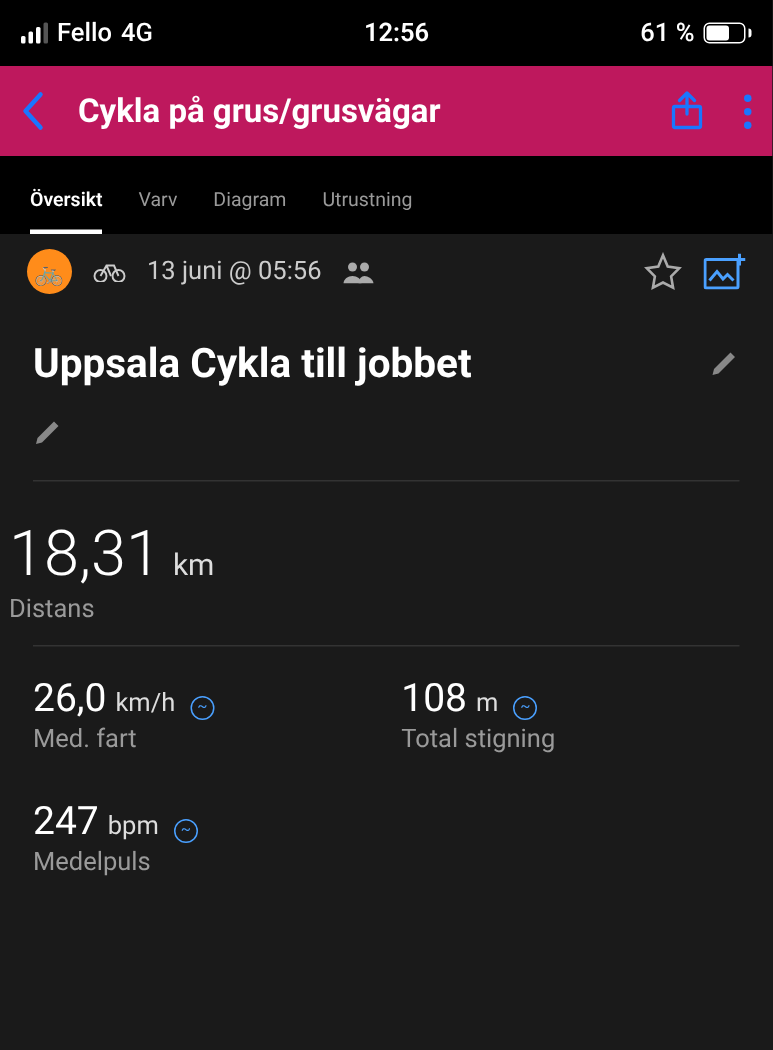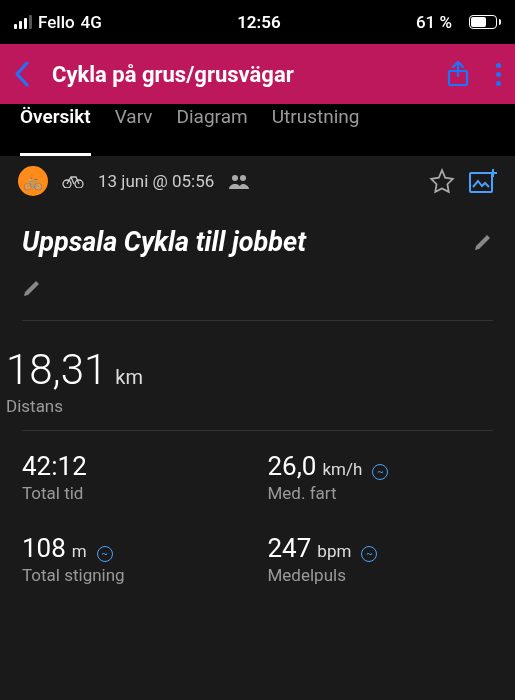--- a/index.html
+++ b/index.html
@@ -16,21 +16,21 @@
     background: #000;
     height: 44px;
     display: flex;
     align-items: center;
     justify-content: space-between;
     padding: 0 14px;
     font-size: 17px;
     font-weight: 500;
   }
   .status-left { display: flex; align-items: center; gap: 6px; }
-  .status-right { display: flex; align-items: center; gap: 17px; }
+  .status-right { display: flex; align-items: center; gap: 6px; }
   .signal-bars { display: inline-flex; gap: 2px; align-items: flex-end; height: 14px; }
   .bar { width: 3px; background: #fff; border-radius: 1px;}
   .bar1{height:5px}.bar2{height:8px}.bar3{height:11px}.bar4{height:14px;background:#555}
   .battery { display: inline-flex; align-items: center; gap: 2px;}
   .battery-body {
     width: 28px; height: 14px; border: 1.5px solid #fff; border-radius: 4px;
     position: relative;
   }
   .battery-fill {
     position: absolute; left: 1px; top: 1px; bottom: 1px;
@@ -63,23 +63,23 @@
   
   .tabs {
     display: flex;
     gap: 24px;
     padding: 0 20px;
     background: #000;
     height: 52px;
     align-items: flex-end;
   }
   .tab {
-    font-size: 19px;
+    font-size: 13px;
     color: #9a9a9a;
-    padding-bottom: 28px;
+    padding-bottom: 15px;
     position: relative;
   }
   .tab.active { color: #fff; font-weight: 600; }
   .tab.active::after {
     content: ''; position: absolute; bottom: 0; left: 0; right: 0;
     height: 3px; background: #fff;
   }
 
   
   .summary-row {
@@ -101,21 +101,21 @@
   .star-icon { color: #aaa; font-size: 24px; }
   .add-img-icon { color: #4aa0ff; font-size: 24px;}
 
   
   .titles {
     padding: 20px 22px 4px;
     display: flex;
     justify-content: space-between;
     align-items: center;
   }
-  .activity-title { font-size: 27px; font-weight: 700; font-style: italic; }
+  .activity-title { font-size: 27px; font-weight: 700; }
   .notes-row {
     padding: 16px 22px 22px;
     display: flex; justify-content: space-between; align-items: center;
   }
   .activity-notes { color: #9a9a9a; font-size: 17px; }
   .pencil { color: #888; }
 
   .divider { height: 1px; background: #333; margin: 0 22px; }
 
   
@@ -253,26 +253,20 @@
   <div class="main-value">
     <span>18,31</span>
     <span class="main-unit">km</span>
   </div>
   <div class="stat-label">Distans</div>
 </div>
 
 <div class="divider"></div>
 
 <div class="stat-grid">
-  <div class="cell">
-    <div class="cell-value">
-      <span>42:12</span>
-    </div>
-    <div class="stat-label">Total tid</div>
-  </div>
 
   <div class="cell">
     <div class="cell-value">
       <span>26,0</span>
       <span class="cell-unit">km/h</span>
       <span class="info-dot">~</span>
     </div>
     <div class="stat-label">Med. fart</div>
   </div>
 

